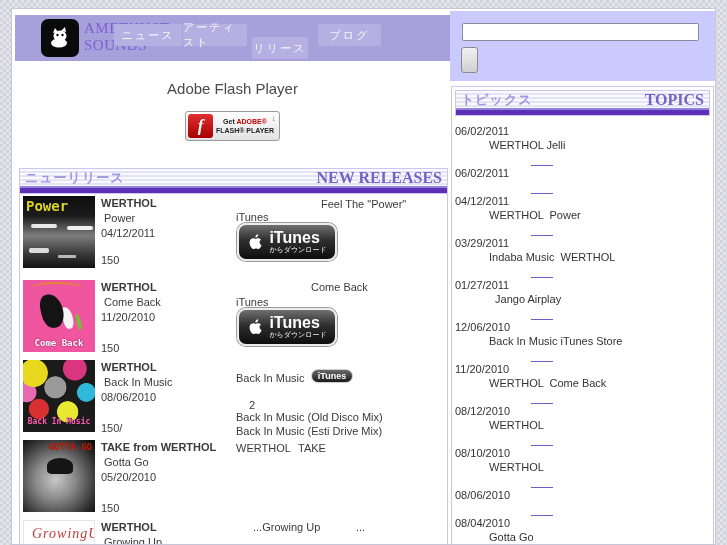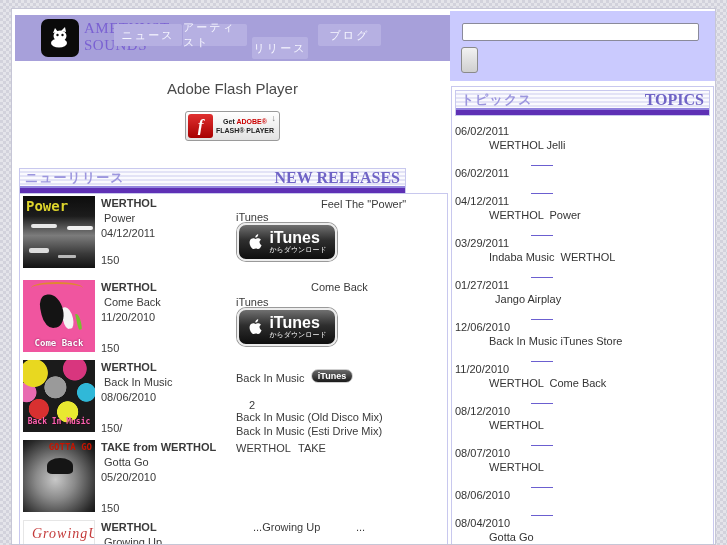--- a/index.html
+++ b/index.html
@@ -45,21 +45,21 @@
   .flash-text .adobe { color:#cc0000; }
   .flash-arrow { position:absolute; right:3px; top:1px; font-size:9px; color:#777; }
 
   
   .sec-head { border:1px solid #c8c8ee; background:repeating-linear-gradient(180deg,#fafafe 0 2px,#e3e3f6 2px 4px); }
   .sec-head .inner { height:17px; display:flex; justify-content:space-between; align-items:center; padding:0 5px;font-weight:bold; }
   .h-jp { font-size:13px; color:#9c96de; letter-spacing:1px; }
   .h-en { font-family:"Liberation Serif", serif; font-size:16px; color:#7064c6; }
   .h-bar { height:7px; background:linear-gradient(180deg,#9183dd 0 2px,#5e30b5 2px); }
 
-  .nr-head { position:absolute; left:7px; top:159px; width:387px; }
+  .nr-head { position:absolute; left:7px; top:159px; width:429px; }
 
   
   .releases { position:absolute; left:7px; top:184px; width:429px; height:400px; border:1px solid #c8c8ee; background:#fff; overflow:hidden; }
   .row { position:absolute; left:0; width:427px; font-size:11px; color:#3a3a3a; }
   .r1 { top:0;    height:84px; }
   .r2 { top:84px; height:80px; }
   .r3 { top:164px;height:80px; }
   .r4 { top:244px;height:80px; }
   .r5 { top:324px;height:76px; }
   .art { position:absolute; left:3px; top:2px; width:72px; height:72px; overflow:hidden; cursor:pointer; }
@@ -312,21 +312,21 @@
       <div class="tdate">11/20/2010</div>
       <div class="ttitle">WERTHOL  Come Back</div>
       <span class="tlinkline"><span class="tlink"></span></span>
     </div>
     <div class="tentry">
       <div class="tdate">08/12/2010</div>
       <div class="ttitle">WERTHOL</div>
       <span class="tlinkline"><span class="tlink"></span></span>
     </div>
     <div class="tentry">
-      <div class="tdate">08/07/2010</div>
+      <div class="tdate">08/10/2010</div>
       <div class="ttitle">WERTHOL</div>
       <span class="tlinkline"><span class="tlink"></span></span>
     </div>
     <div class="tentry">
       <div class="tdate">08/06/2010</div>
       <span class="tlinkline"><span class="tlink"></span></span>
     </div>
     <div class="tentry">
       <div class="tdate">08/04/2010</div>
       <div class="ttitle">Gotta Go</div>

